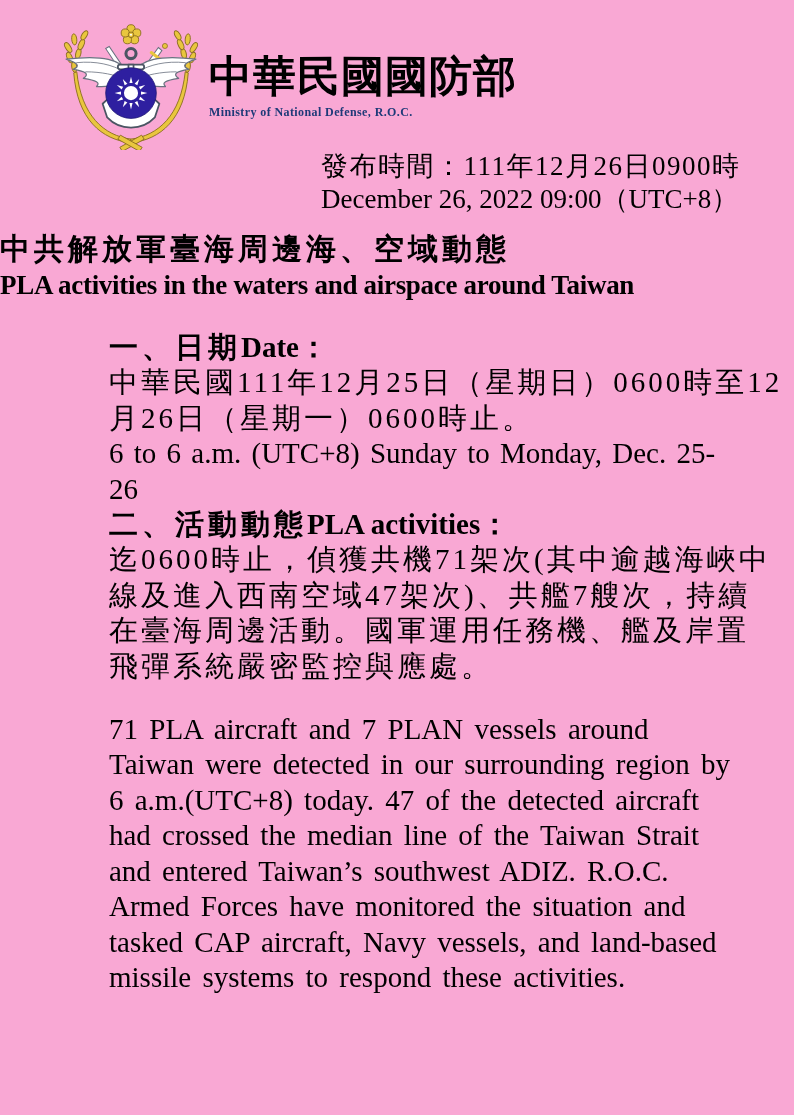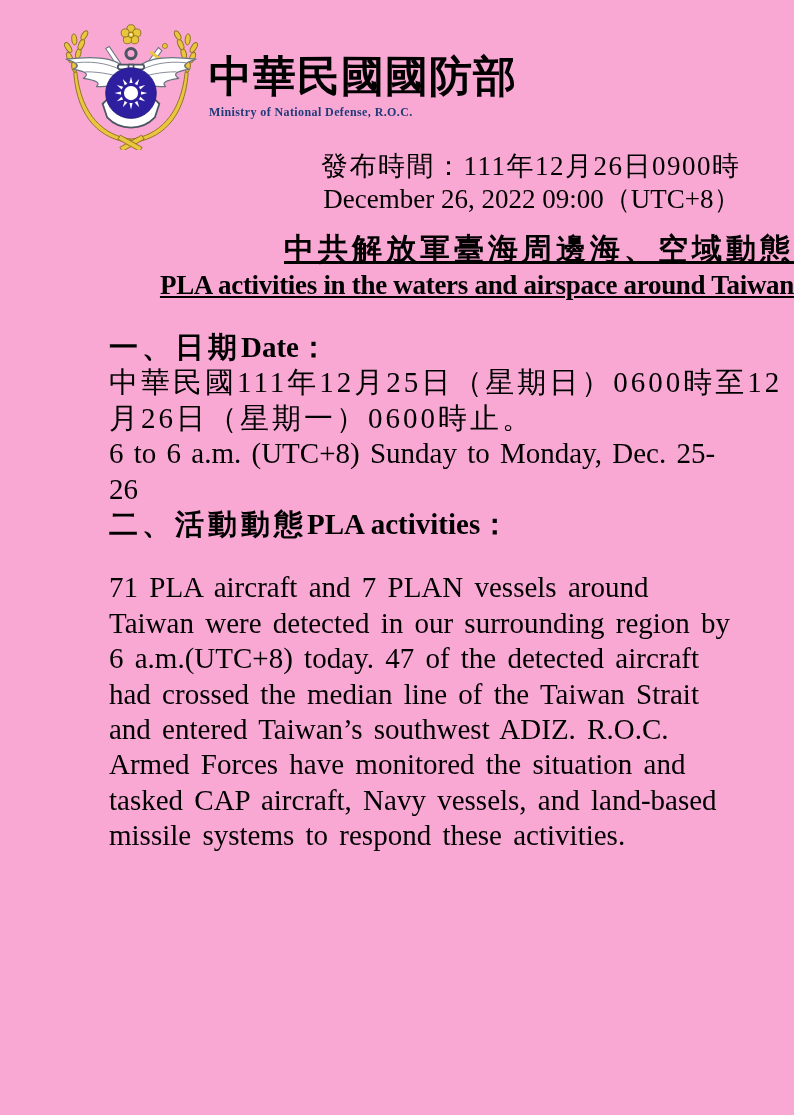--- a/index.html
+++ b/index.html
@@ -20,25 +20,25 @@
   .org-zh {
     font-size:43px; font-weight:600; letter-spacing:1px;
     line-height:50px; white-space:nowrap;
   }
   .org-en {
     font-size:12px; font-weight:bold; color:#1e3a78;
     letter-spacing:0.4px; margin-top:3px; white-space:nowrap;
   }
 
   
-  .release { position:absolute; top:150px; left:321px; font-size:27px; line-height:33px;text-align:right; }
+  .release { position:absolute; top:150px; left:321px; font-size:27px; line-height:33px; }
   .release .zh-mix { letter-spacing:1.5px; }
 
   
-  .doc-title { position:absolute; top:231px; left:0; width:794px; text-align:right;text-decoration:underline; }
+  .doc-title { position:absolute; top:231px; left:0; width:794px; text-align:left; }
   .doc-title-zh { font-size:30px; font-weight:bold; letter-spacing:4px; line-height:36px; }
   .doc-title-en { font-size:27px; font-weight:bold; letter-spacing:-0.3px; line-height:33px; margin-top:2px; }
 
   
   .main { position:absolute; top:330px; left:62px; width:678px; font-size:29px; line-height:35.4px;margin-left:47px; }
   .sec-heading { font-weight:bold; }
   .sec-heading .zh { letter-spacing:4px; }
   .zh-lines { letter-spacing:3px; }
   .en-lines { letter-spacing:0; word-spacing:3px; }
   .para-en { margin-top:28px; word-spacing:4px; }
@@ -150,20 +150,26 @@
         <div class="tline">中華民國111年12月25日（星期日）0600時至12</div>
         <div class="tline">月26日（星期一）0600時止。</div>
       </div>
     <div class="en-lines">
         <div class="tline">6 to 6 a.m. (UTC+8) Sunday to Monday, Dec. 25-</div>
         <div class="tline">26</div>
       </div>
 
     <div class="sec-heading"><span class="zh">二、活動動態</span><span>PLA activities</span><span>：</span></div>
 
+    <div class="zh-lines">
+        <div class="tline">迄0600時止，偵獲共機71架次(其中逾越海峽中</div>
+        <div class="tline">線及進入西南空域47架次)、共艦7艘次，持續</div>
+        <div class="tline">在臺海周邊活動。國軍運用任務機、艦及岸置</div>
+        <div class="tline">飛彈系統嚴密監控與應處。</div>
+      </div>
 
     <div class="para-en">
         <div class="tline">71 PLA aircraft and 7 PLAN vessels around</div>
         <div class="tline">Taiwan were detected in our surrounding region by</div>
         <div class="tline">6 a.m.(UTC+8) today. 47 of the detected aircraft</div>
         <div class="tline">had crossed the median line of the Taiwan Strait</div>
         <div class="tline">and entered Taiwan’s southwest ADIZ. R.O.C.</div>
         <div class="tline">Armed Forces have monitored the situation and</div>
         <div class="tline">tasked CAP aircraft, Navy vessels, and land-based</div>
         <div class="tline">missile systems to respond these activities.</div>

